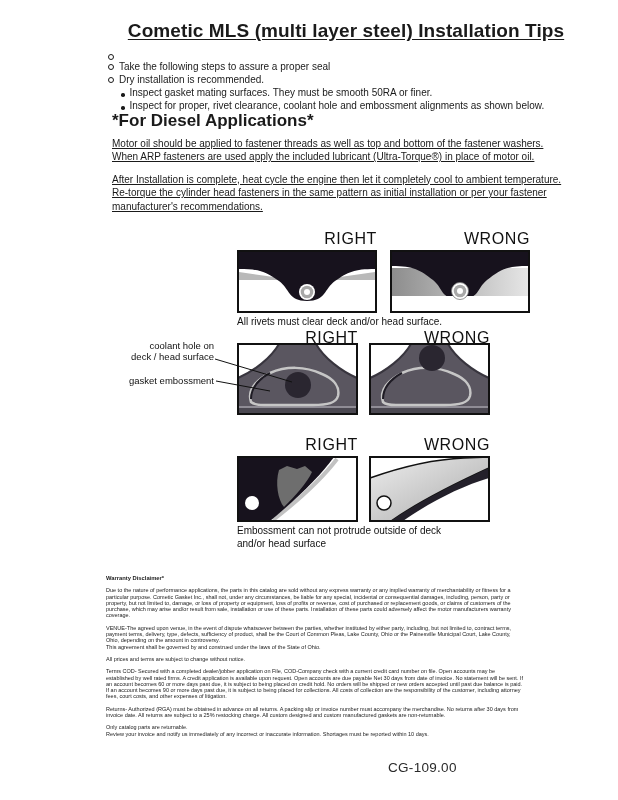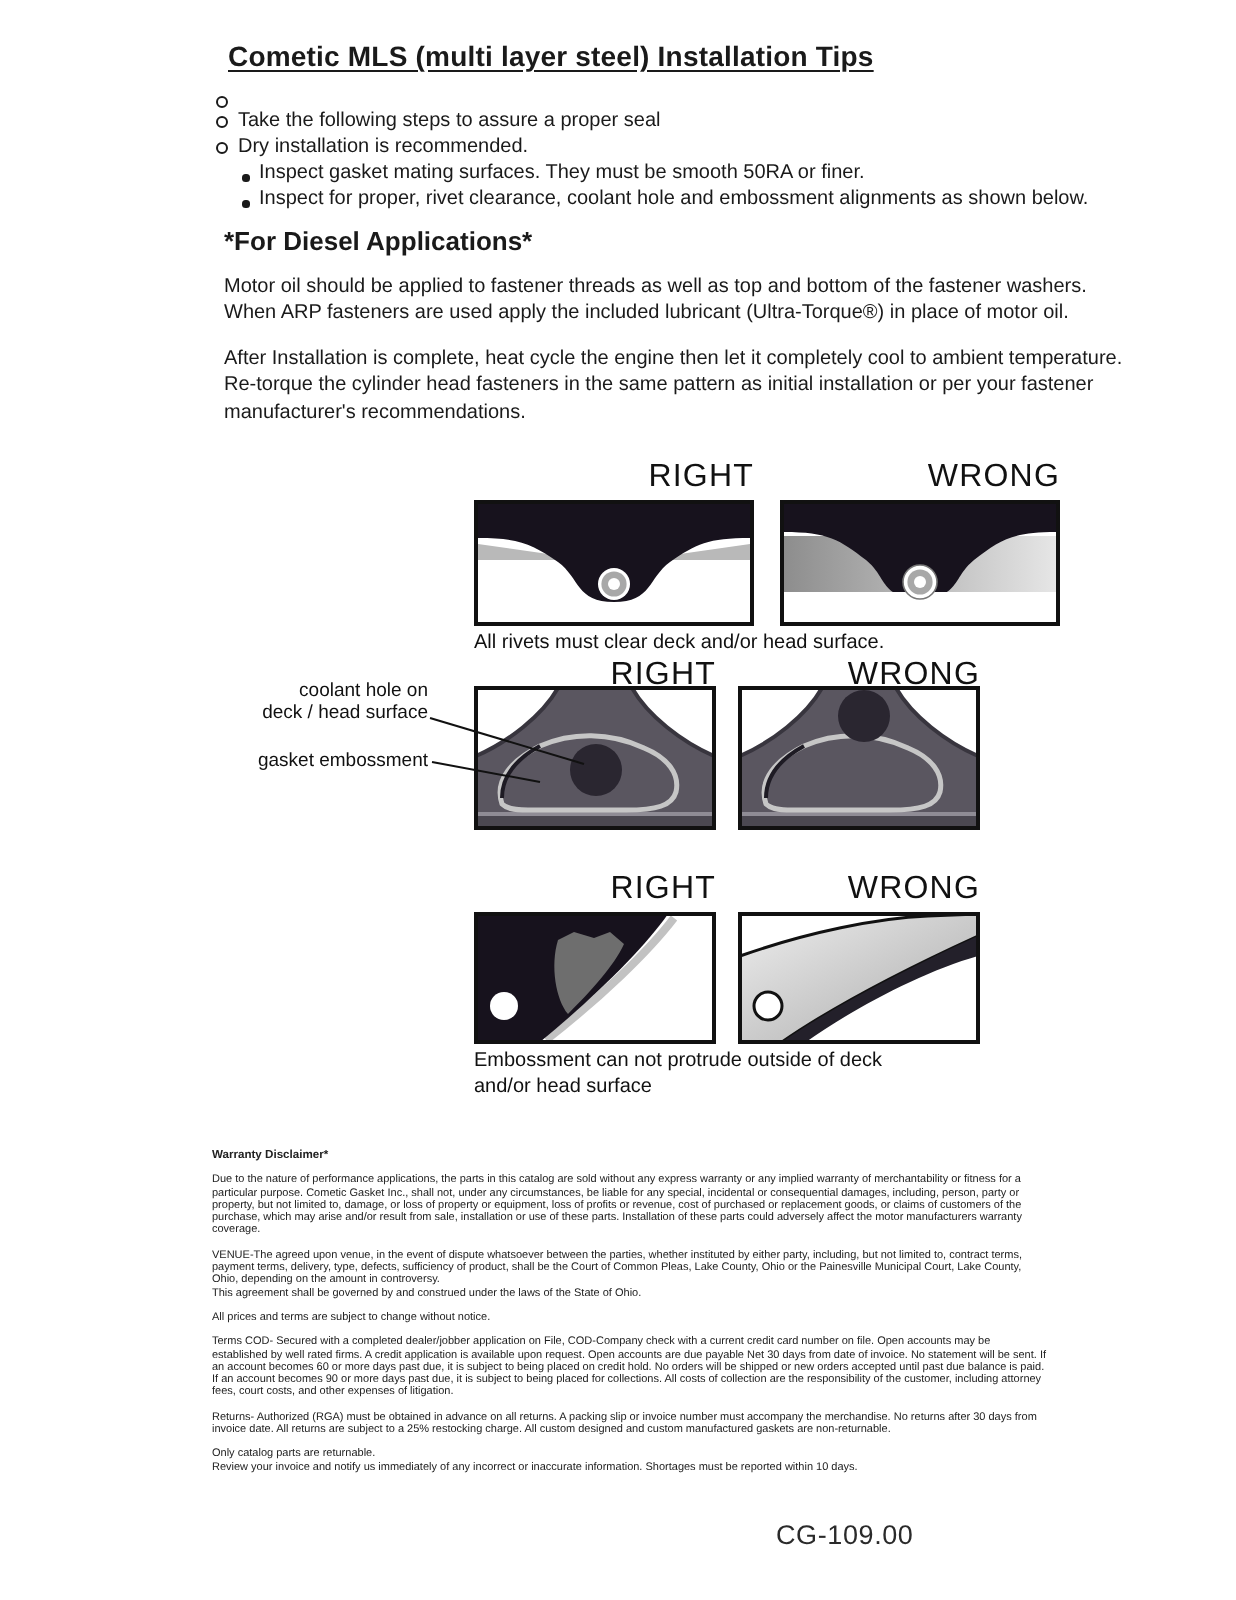--- a/index.html
+++ b/index.html
@@ -5,32 +5,32 @@
   html,body{margin:0;padding:0;}
   body{
     width:618px;height:800px;background:#ffffff;position:relative;
     font-family:"Liberation Sans","DejaVu Sans",sans-serif;color:#1a1a1a;
     overflow:hidden;
   }
   .abs{position:absolute;}
 
   
   #tips{left:108px;top:20px;width:470px;}
-  .doc-title{font-size:14px;font-weight:bold;text-decoration:underline;
-    text-underline-offset:2px;margin:0 0 8px 6px;letter-spacing:.1px;}
+  .doc-title{font-size:19px;font-weight:bold;text-decoration:underline;
+    text-underline-offset:2px;margin:0 0 8px 6px;letter-spacing:.1px;text-align:center;}
   .bullet-row{display:flex;align-items:flex-start;font-size:10px;line-height:13px;}
   .bullet-row .glyph{flex:0 0 auto;width:4px;height:4px;border:1px solid #1a1a1a;
     border-radius:50%;margin:4px 5px 0 0;}
   .bullet-row.sub{margin-left:13px;align-items:center;}
   .bullet-row.sub .glyph{width:3.5px;height:3.5px;background:#1a1a1a;border:none;margin-top:4.5px;}
 
   
   #diesel{left:112px;top:114px;width:450px;font-size:10px;line-height:13.5px;}
-  #diesel .heading{font-size:13px;font-weight:bold;margin:0 0 9px 0;}
-  #diesel p{margin:0 0 9px 0;}
+  #diesel .heading{font-size:17px;font-weight:bold;margin:0 0 9px 0;}
+  #diesel p{margin:0 0 9px 0;text-decoration:underline;}
   #diesel .note{margin:0;}
 
   
   .fig-label{display:inline-block;text-align:right;font-size:16px;letter-spacing:.6px;color:#111;}
   .fig-caption{font-size:10px;line-height:12.5px;color:#111;}
   #fig1{left:237px;top:230px;width:293px;}
   #fig1 .labels{display:flex;gap:13px;margin-bottom:2px;}
   #fig1 .labels .fig-label{width:140px;}
   #fig1 .boxes{display:flex;gap:13px;}
   #fig1 .fig-caption{margin-top:3px;}

